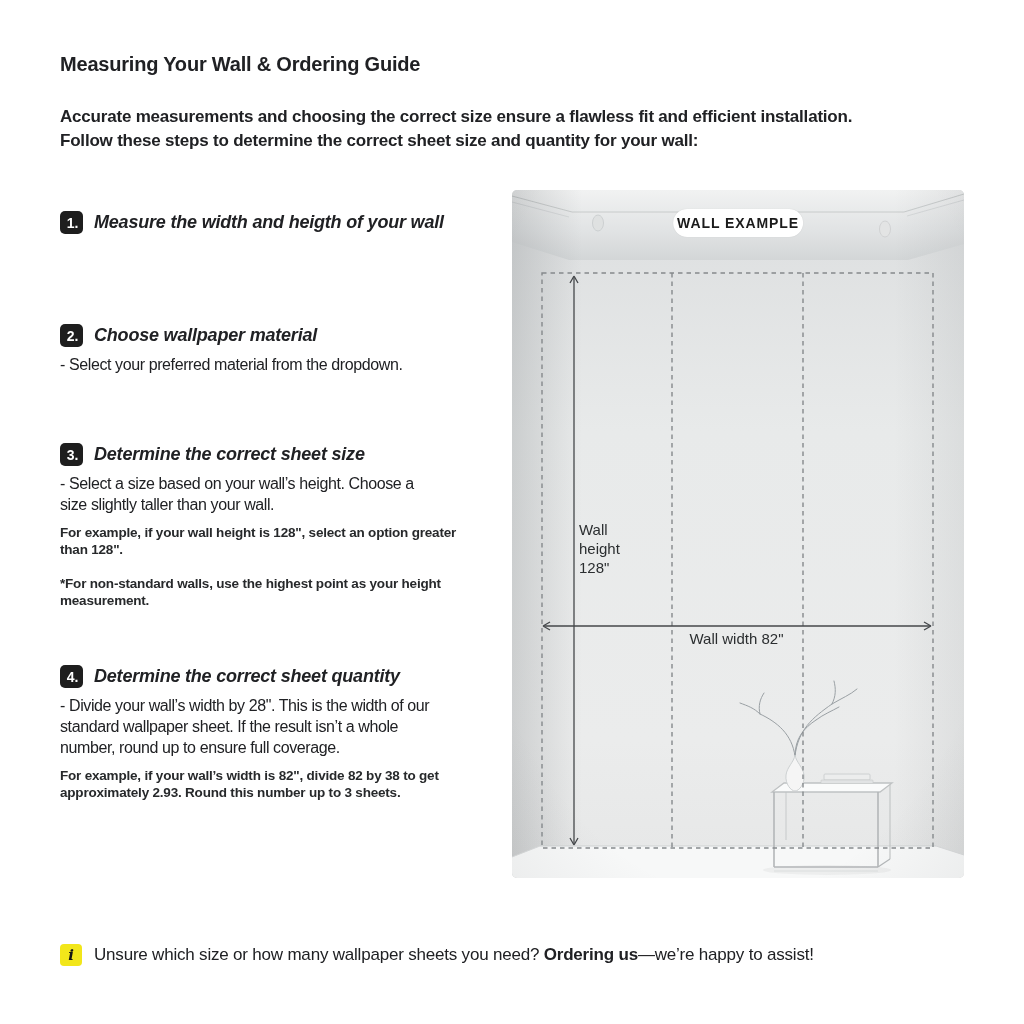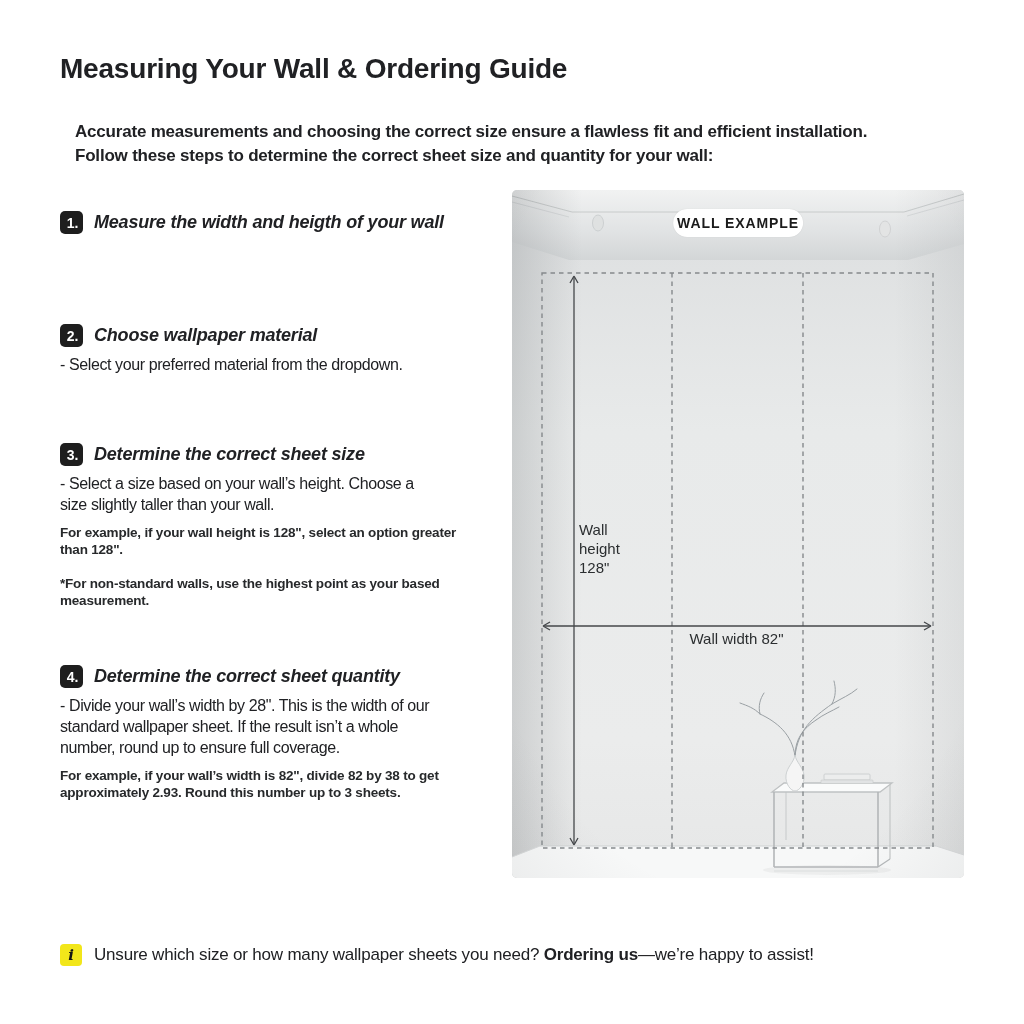--- a/index.html
+++ b/index.html
@@ -9,27 +9,27 @@
     background:#ffffff;
     font-family:"Liberation Sans", sans-serif;
     color:#202124;
     position:relative;
     overflow:hidden;
   }
 
   
   .page-title {
     position:absolute; left:60px; top:53px;
-    font-size:28px; font-weight:700; letter-spacing:-0.2px;
+    font-size:20px; font-weight:700; letter-spacing:-0.2px;
     margin:0; color:#202124;
   }
   .intro {
     position:absolute; left:60px; top:105px; width:950px;
     font-size:17px; font-weight:700; letter-spacing:-0.2px;
-    line-height:24px; margin:15px; white-space:pre-line;
+    line-height:24px; margin:0; white-space:pre-line;
   }
 
   .step { position:absolute; left:60px; width:478px; }
   .step-1 { top:211px; }
   .step-2 { top:324px; }
   .step-3 { top:443px; }
   .step-4 { top:665px; }
 
   .step-head { display:flex; align-items:center; gap:11px; }
   .badge {
@@ -122,21 +122,21 @@
 
 <section class="step step-3">
   <div class="step-head">
     <span class="badge">3.</span>
     <h2 class="step-heading">Determine the correct sheet size</h2>
   </div>
   <p class="step-body">- Select a size based on your wall’s height. Choose a
 size slightly taller than your wall.</p>
   <p class="step-small">For example, if your wall height is 128", select an option greater
 than 128".</p>
-  <p class="step-small step-note">*For non-standard walls, use the highest point as your based
+  <p class="step-small step-note">*For non-standard walls, use the highest point as your height
 measurement.</p>
 </section>
 
 <section class="step step-4">
   <div class="step-head">
     <span class="badge">4.</span>
     <h2 class="step-heading">Determine the correct sheet quantity</h2>
   </div>
   <p class="step-body">- Divide your wall’s width by 28". This is the width of our
 standard wallpaper sheet. If the result isn’t a whole

